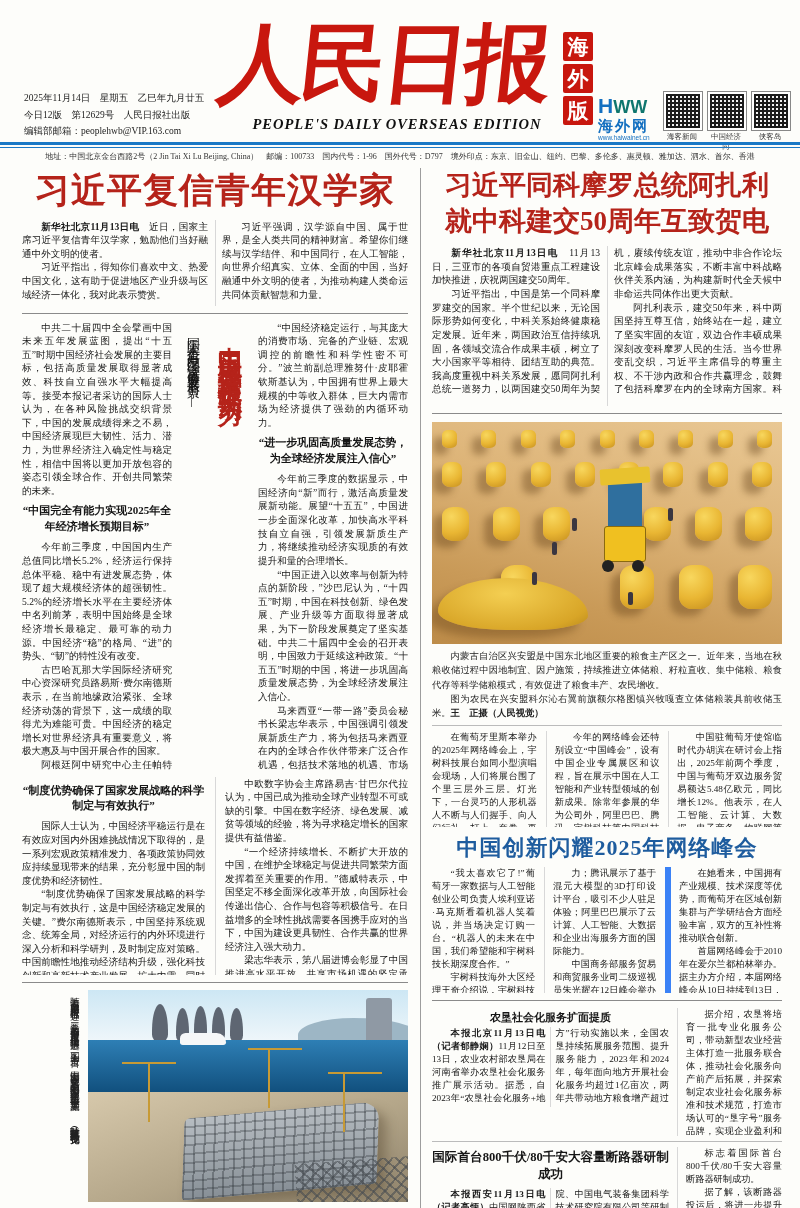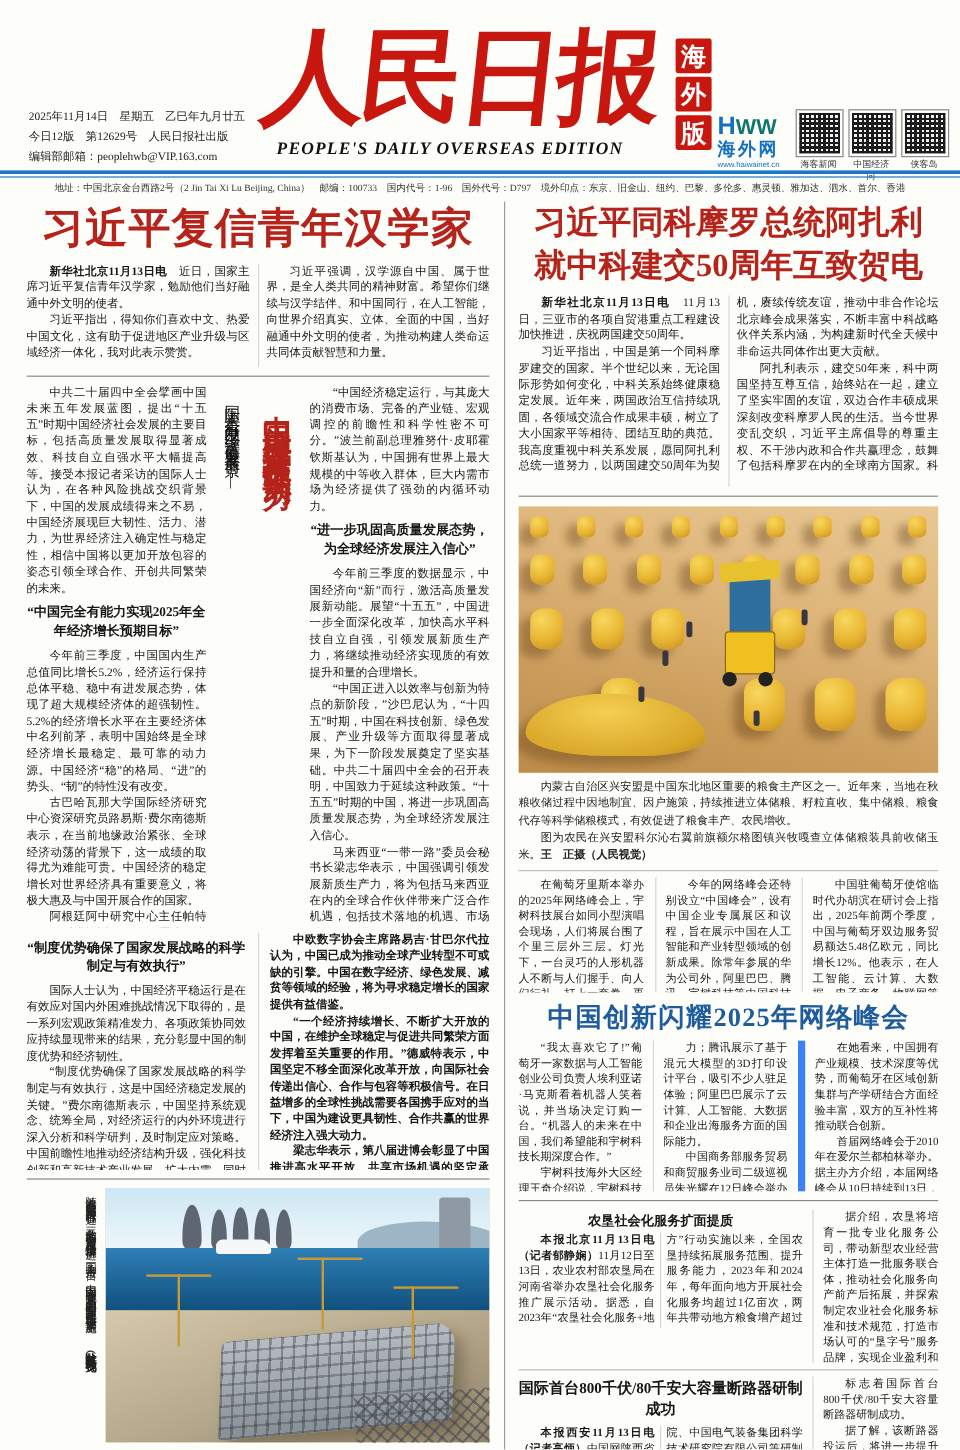--- a/index.html
+++ b/index.html
@@ -7,21 +7,21 @@
        font-family:"Liberation Serif","DejaVu Serif",serif;color:#161616;}
   
   #masthead{position:absolute;top:6px;left:0;right:0;height:134px;}
   .dateblock{position:absolute;left:24px;top:84px;width:200px;font-size:9.5px;line-height:1.75;color:#222;}
   .title-wrap{position:absolute;left:205px;top:10px;width:356px;text-align:center;}
   .cn-title{font-size:86px;line-height:96px;font-weight:900;color:#c8170e;letter-spacing:-4px;
             transform:skewX(-6deg);display:inline-block;white-space:nowrap;}
   .badge{position:absolute;left:563px;top:26px;display:flex;flex-direction:column;gap:3px;}
   .badge div{width:30px;height:29px;background:#c8170e;color:#fff;font-size:21px;font-weight:900;
              display:flex;align-items:center;justify-content:center;border-radius:2px;}
-  .subtitle{position:absolute;left:197px;top:110px;width:356px;text-align:center;
+  .subtitle{position:absolute;left:219px;top:110px;width:356px;text-align:center;
             font-size:14.5px;font-weight:bold;font-style:italic;letter-spacing:1px;color:#111;}
   .hww{position:absolute;left:598px;top:88px;width:64px;font-family:"Liberation Sans","DejaVu Sans",sans-serif;line-height:1.1;}
   .hww .h{color:#1470c0;font-weight:900;font-size:21px;}
   .hww .ww{color:#0f766e;font-weight:900;font-size:18px;}
   .hww .nm{color:#1470c0;font-weight:bold;font-size:15px;letter-spacing:2px;}
   .hww .url{color:#1470c0;font-size:6.5px;letter-spacing:0;}
   .qrs{position:absolute;left:664px;top:86px;display:flex;gap:8px;font-family:"Liberation Sans","DejaVu Sans",sans-serif;}
   .qrbox{width:36px;text-align:center;}
   .qr{width:34px;height:34px;border:2px solid #fff;outline:1px solid #888;margin:0 auto;
       background:repeating-linear-gradient(0deg,#1b1b1b 0 2px,transparent 2px 4px),
@@ -188,21 +188,21 @@
       </div>
     </div>
     <div style="display:flex;gap:10px;height:198px;overflow:hidden;margin-top:4px;">
       <div class="col" style="width:188px;height:198px;">
         <div class="sub">“制度优势确保了国家发展战略的科学制定与有效执行”</div>
         <div>
             <p>国际人士认为，中国经济平稳运行是在有效应对国内外困难挑战情况下取得的，是一系列宏观政策精准发力、各项政策协同效应持续显现带来的结果，充分彰显中国的制度优势和经济韧性。</p>
             <p>“制度优势确保了国家发展战略的科学制定与有效执行，这是中国经济稳定发展的关键。”费尔南德斯表示，中国坚持系统观念、统筹全局，对经济运行的内外环境进行深入分析和科学研判，及时制定应对策略。中国前瞻性地推动经济结构升级，强化科技创新和高新技术产业发展，扩大内需，同时拓展全球贸易、金融与合作网络，使经济保持韧性与活力。</p>
           </div>
       </div>
-      <div class="col" style="width:188px;height:198px;border-left:1px solid #d8d8d8;padding-left:9px;font-weight:bold;">
+      <div class="col" style="width:188px;height:198px;border-left:1px solid #d8d8d8;padding-left:9px;">
         <div>
             <p>中欧数字协会主席路易吉·甘巴尔代拉认为，中国已成为推动全球产业转型不可或缺的引擎。中国在数字经济、绿色发展、减贫等领域的经验，将为寻求稳定增长的国家提供有益借鉴。</p>
             <p>“一个经济持续增长、不断扩大开放的中国，在维护全球稳定与促进共同繁荣方面发挥着至关重要的作用。”德威特表示，中国坚定不移全面深化改革开放，向国际社会传递出信心、合作与包容等积极信号。在日益增多的全球性挑战需要各国携手应对的当下，中国为建设更具韧性、合作共赢的世界经济注入强大动力。</p>
             <p>梁志华表示，第八届进博会彰显了中国推进高水平开放、共享市场机遇的坚定承诺，“中国以实际举措推动全球贸易复苏、深化南南合作、践行多边主义，展现了与各国共享繁荣、实现共赢的担当。”</p>
           </div>
 
       </div>
     </div>
   </div>
   <hr class="hr">

